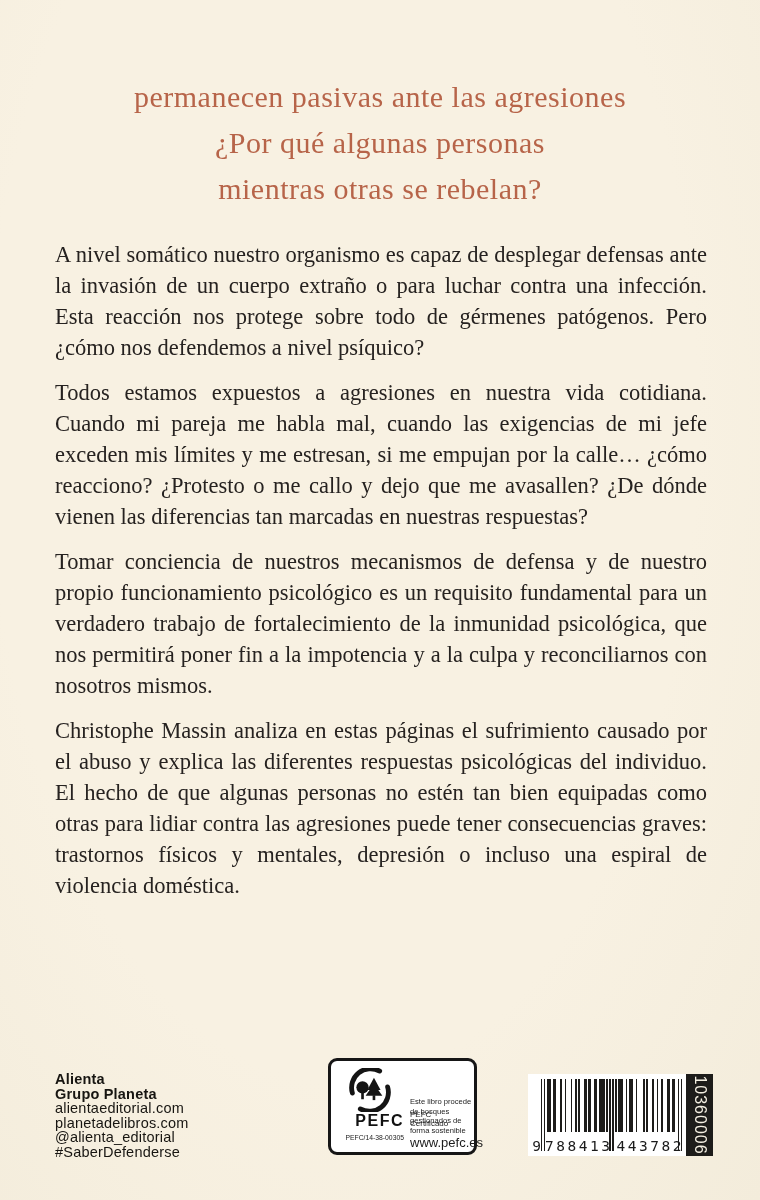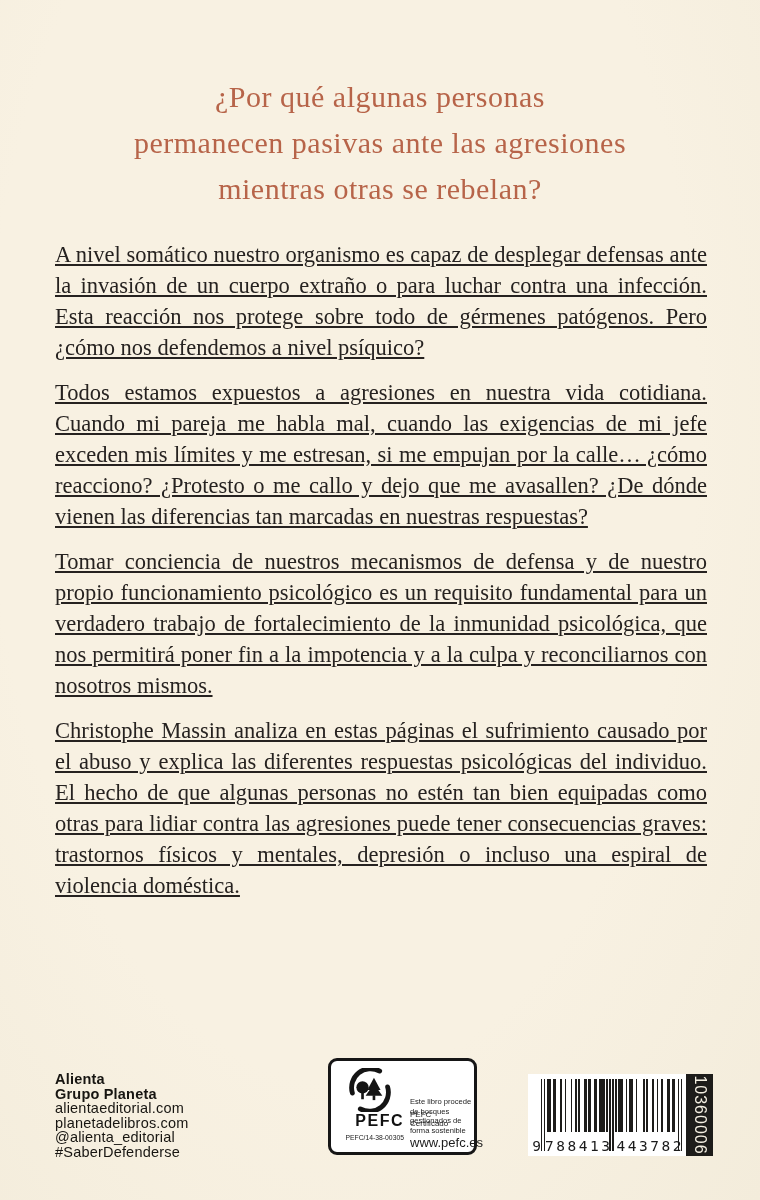--- a/index.html
+++ b/index.html
@@ -33,21 +33,21 @@
 
   
   .synopsis{
     position:absolute;
     left:55px; top:239px; width:652px;
     font-size:22.5px;
     line-height:31px;
     color:#262220;
     text-align:justify;
   }
-  .synopsis p{margin:0 0 14px 0; hyphens:auto;text-decoration:underline;}
+  .synopsis p{margin:0 0 14px 0; hyphens:auto;}
 
   
   .publisher{
     position:absolute;
     left:55px; top:1072px;
     font-family:"Liberation Sans", sans-serif;
     font-size:14.5px;
     line-height:14.6px;
     letter-spacing:0.2px;
     color:#171511;
@@ -135,22 +135,22 @@
     font-family:"Liberation Sans", sans-serif;
     font-size:16px; letter-spacing:1px; font-weight:400;
   }
 </style>
 </head>
 <body>
 
 <div class="page">
 
   <h1 class="headline">
+    <span>permanecen pasivas ante las agresiones</span>
     <span>¿Por qué algunas personas</span>
-    <span>permanecen pasivas ante las agresiones</span>
     <span>mientras otras se rebelan?</span>
   </h1>
 
   <div class="synopsis">
     <p>A nivel somático nuestro organismo es capaz de desplegar defensas ante la invasión de un cuerpo extraño o para luchar contra una infección. Esta reacción nos protege sobre todo de gérmenes patógenos. Pero ¿cómo nos defendemos a nivel psíquico?</p>
     <p>Todos estamos expuestos a agresiones en nuestra vida cotidiana. Cuando mi pareja me habla mal, cuando las exigencias de mi jefe exceden mis límites y me estresan, si me empujan por la calle… ¿cómo reacciono? ¿Protesto o me callo y dejo que me avasallen? ¿De dónde vienen las diferencias tan marcadas en nuestras respuestas?</p>
     <p>Tomar conciencia de nuestros mecanismos de defensa y de nuestro propio funcionamiento psicológico es un requisito fundamental para un verdadero trabajo de fortalecimiento de la inmunidad psicológica, que nos permitirá poner fin a la impotencia y a la culpa y reconciliarnos con nosotros mismos.</p>
     <p>Christophe Massin analiza en estas páginas el sufrimiento causado por el abuso y explica las diferentes respuestas psicológicas del individuo. El hecho de que algunas personas no estén tan bien equipadas como otras para lidiar contra las agresiones puede tener consecuencias graves: trastornos físicos y mentales, depresión o incluso una espiral de violencia doméstica.</p>
   </div>
 

